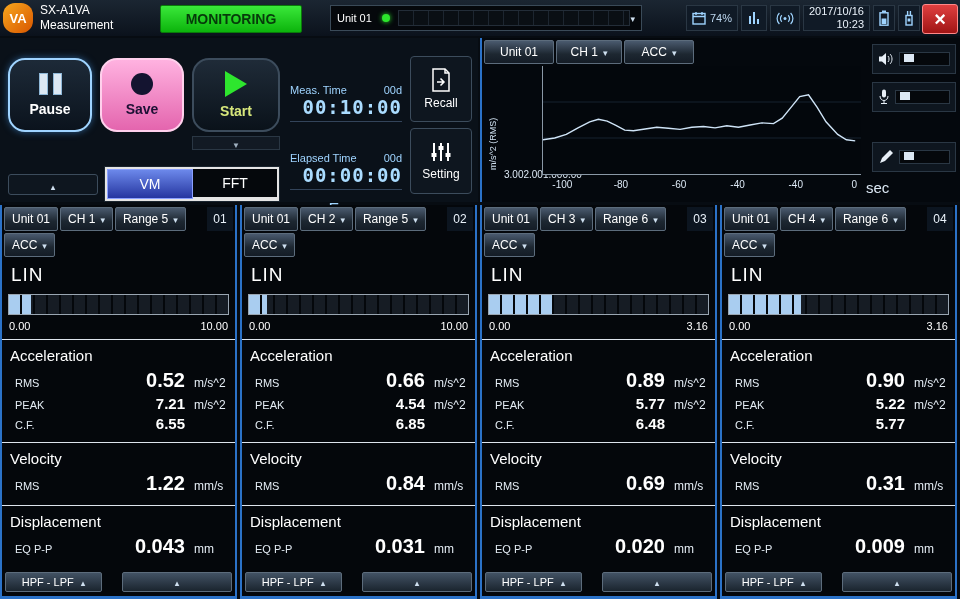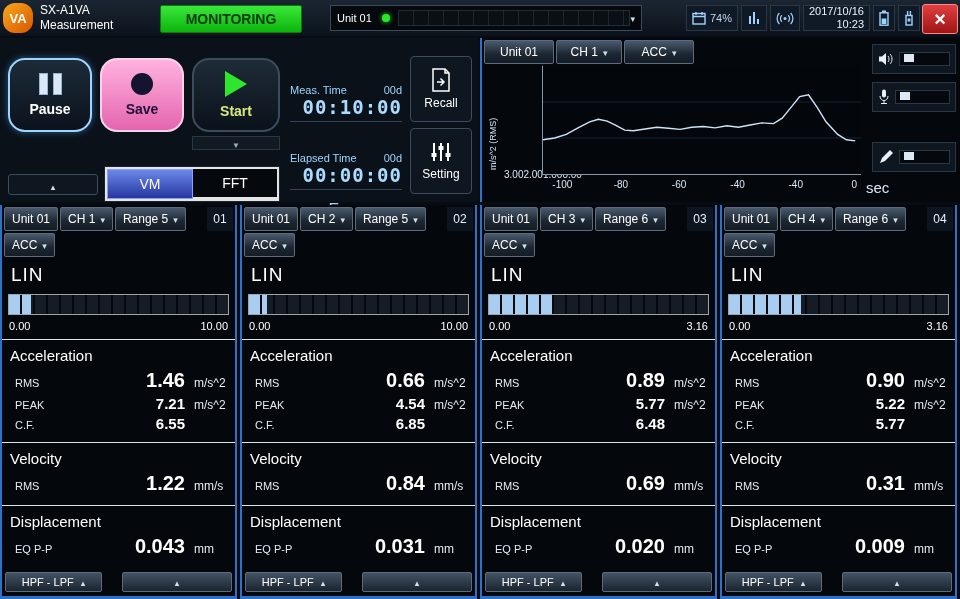--- a/index.html
+++ b/index.html
@@ -337,21 +337,21 @@
       <div class="meter-ticks"></div>
     </div>
     <div class="scale">
       <span>0.00</span>
       <span>10.00</span>
     </div>
     <div class="sect sect-accel">
       <div class="sect-title">Acceleration</div>
       <div class="mrow big">
         <span class="ml">RMS</span>
-        <span class="mv">1.46</span>
+        <span class="mv">0.52</span>
         <span class="mu">m/s^2</span>
       </div>
       <div class="mrow">
         <span class="ml">PEAK</span>
         <span class="mv">7.21</span>
         <span class="mu">m/s^2</span>
       </div>
       <div class="mrow">
         <span class="ml">C.F.</span>
         <span class="mv">6.55</span>

